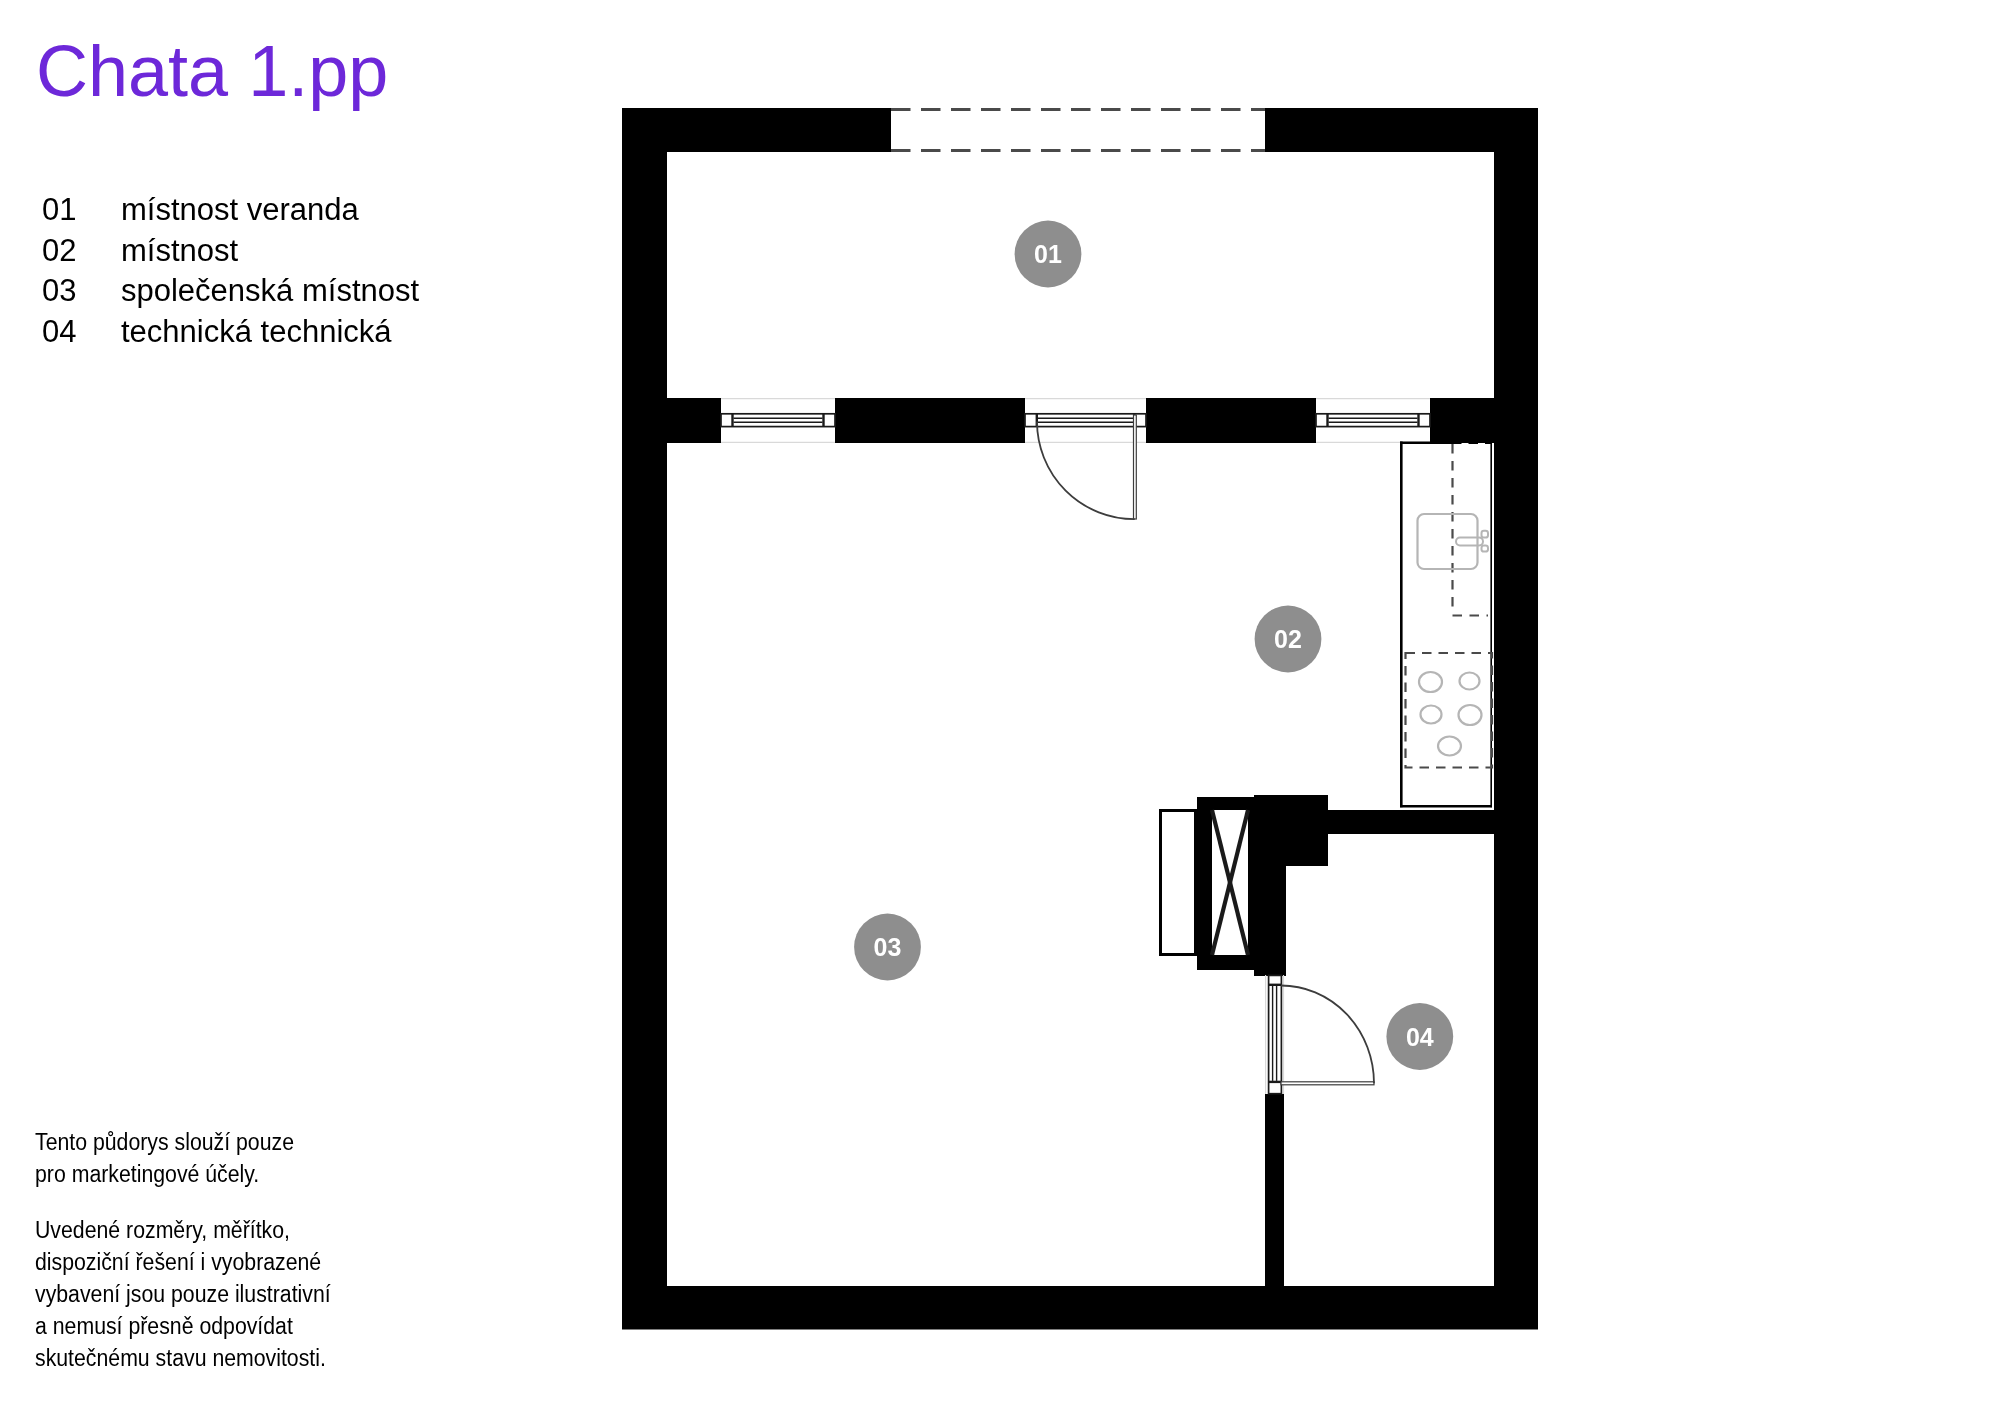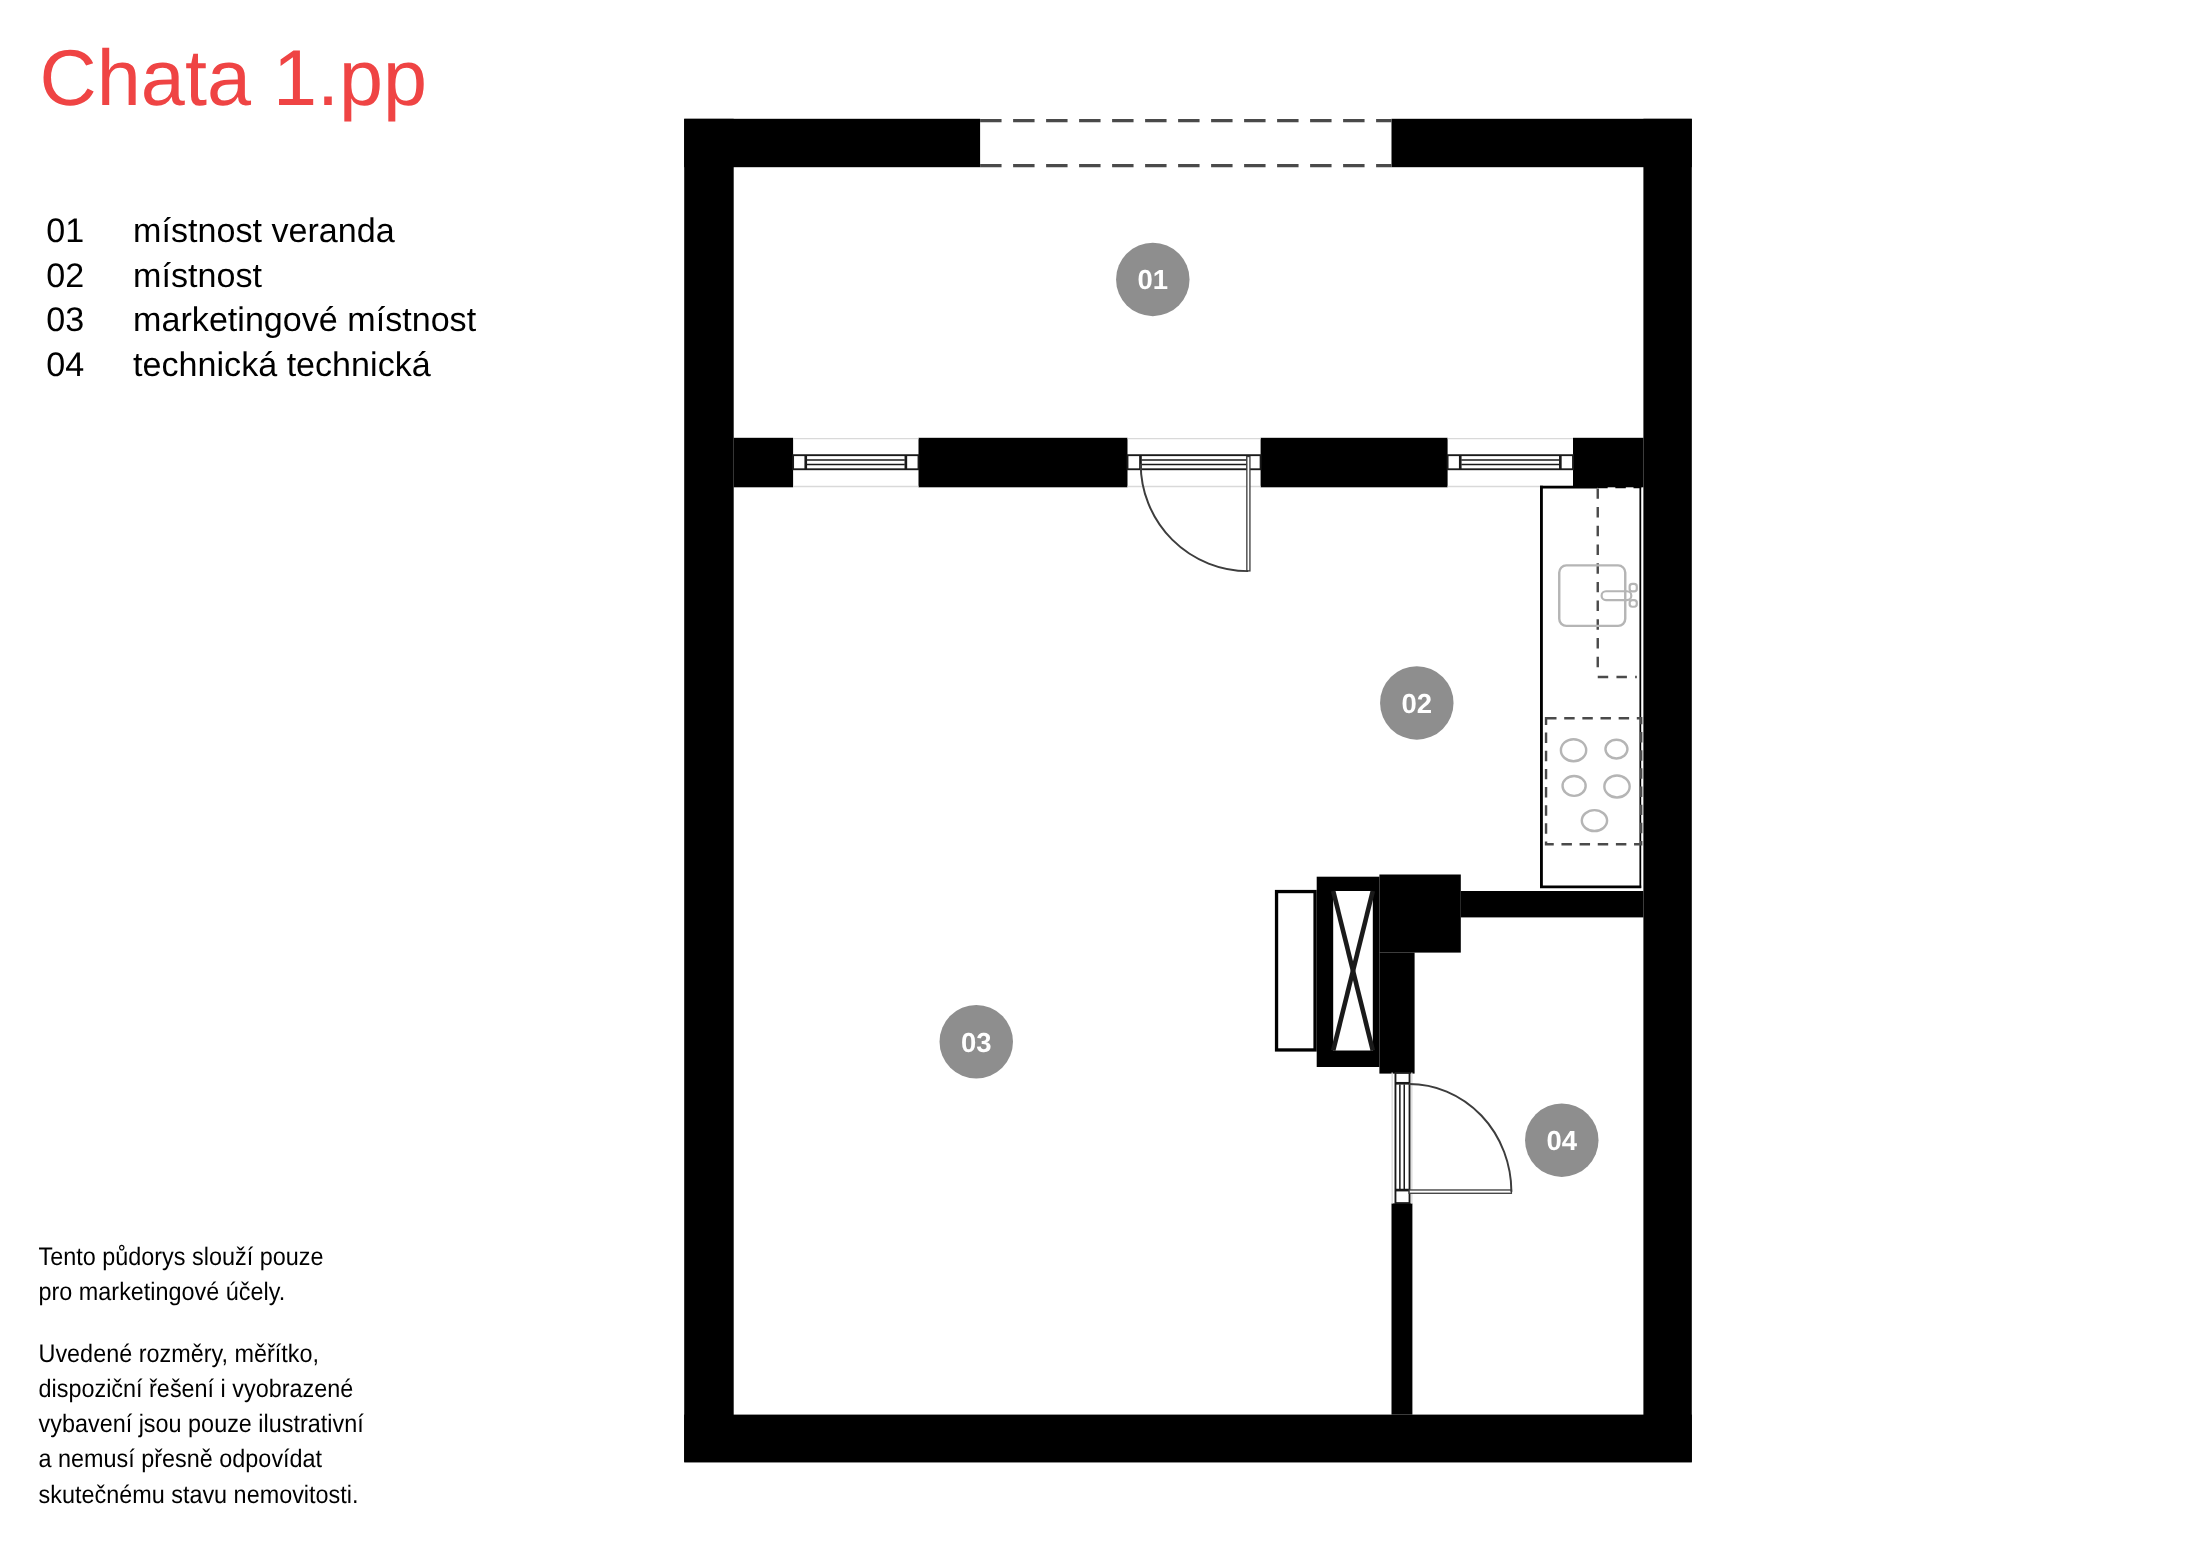--- a/index.html
+++ b/index.html
@@ -1,18 +1,18 @@
 <!DOCTYPE html>
 <html><head>
 <meta charset="utf-8">
 <style>
   html,body{margin:0;padding:0;}
   body{width:2000px;height:1414px;background:#ffffff;position:relative;overflow:hidden;
        font-family:"Liberation Sans", sans-serif;color:#000;}
-  .title{position:absolute;left:36px;top:35px;font-size:72px;line-height:72px;color:#ef4444;}
+  .title{position:absolute;left:36px;top:35px;font-size:72px;line-height:72px;color:#6d28d9;}
   .legend{position:absolute;left:42px;top:190px;font-size:31px;line-height:40.5px;}
   .legend .row{display:flex;}
   .legend .num{width:79px;}
   .note{position:absolute;left:35px;top:1126px;font-size:23px;line-height:32px;transform:scaleX(0.925);transform-origin:0 0;}
   .note p{margin:0 0 24px 0;}
   svg{position:absolute;left:0;top:0;}
 </style>
 </head>
 <body>
 
@@ -22,21 +22,21 @@
   <div class="row">
       <span class="num">01</span>
       <span>místnost veranda</span>
     </div>
   <div class="row">
       <span class="num">02</span>
       <span>místnost</span>
     </div>
   <div class="row">
       <span class="num">03</span>
-      <span>marketingové místnost</span>
+      <span>společenská místnost</span>
     </div>
   <div class="row">
       <span class="num">04</span>
       <span>technická technická</span>
     </div>
 </div>
 
 <div class="note">
   <p>Tento půdorys slouží pouze<br>pro marketingové účely.</p>
   <p>Uvedené rozměry, měřítko,<br>dispoziční řešení i vyobrazené<br>vybavení jsou pouze ilustrativní<br>a nemusí přesně odpovídat<br>skutečnému stavu nemovitosti.</p>

